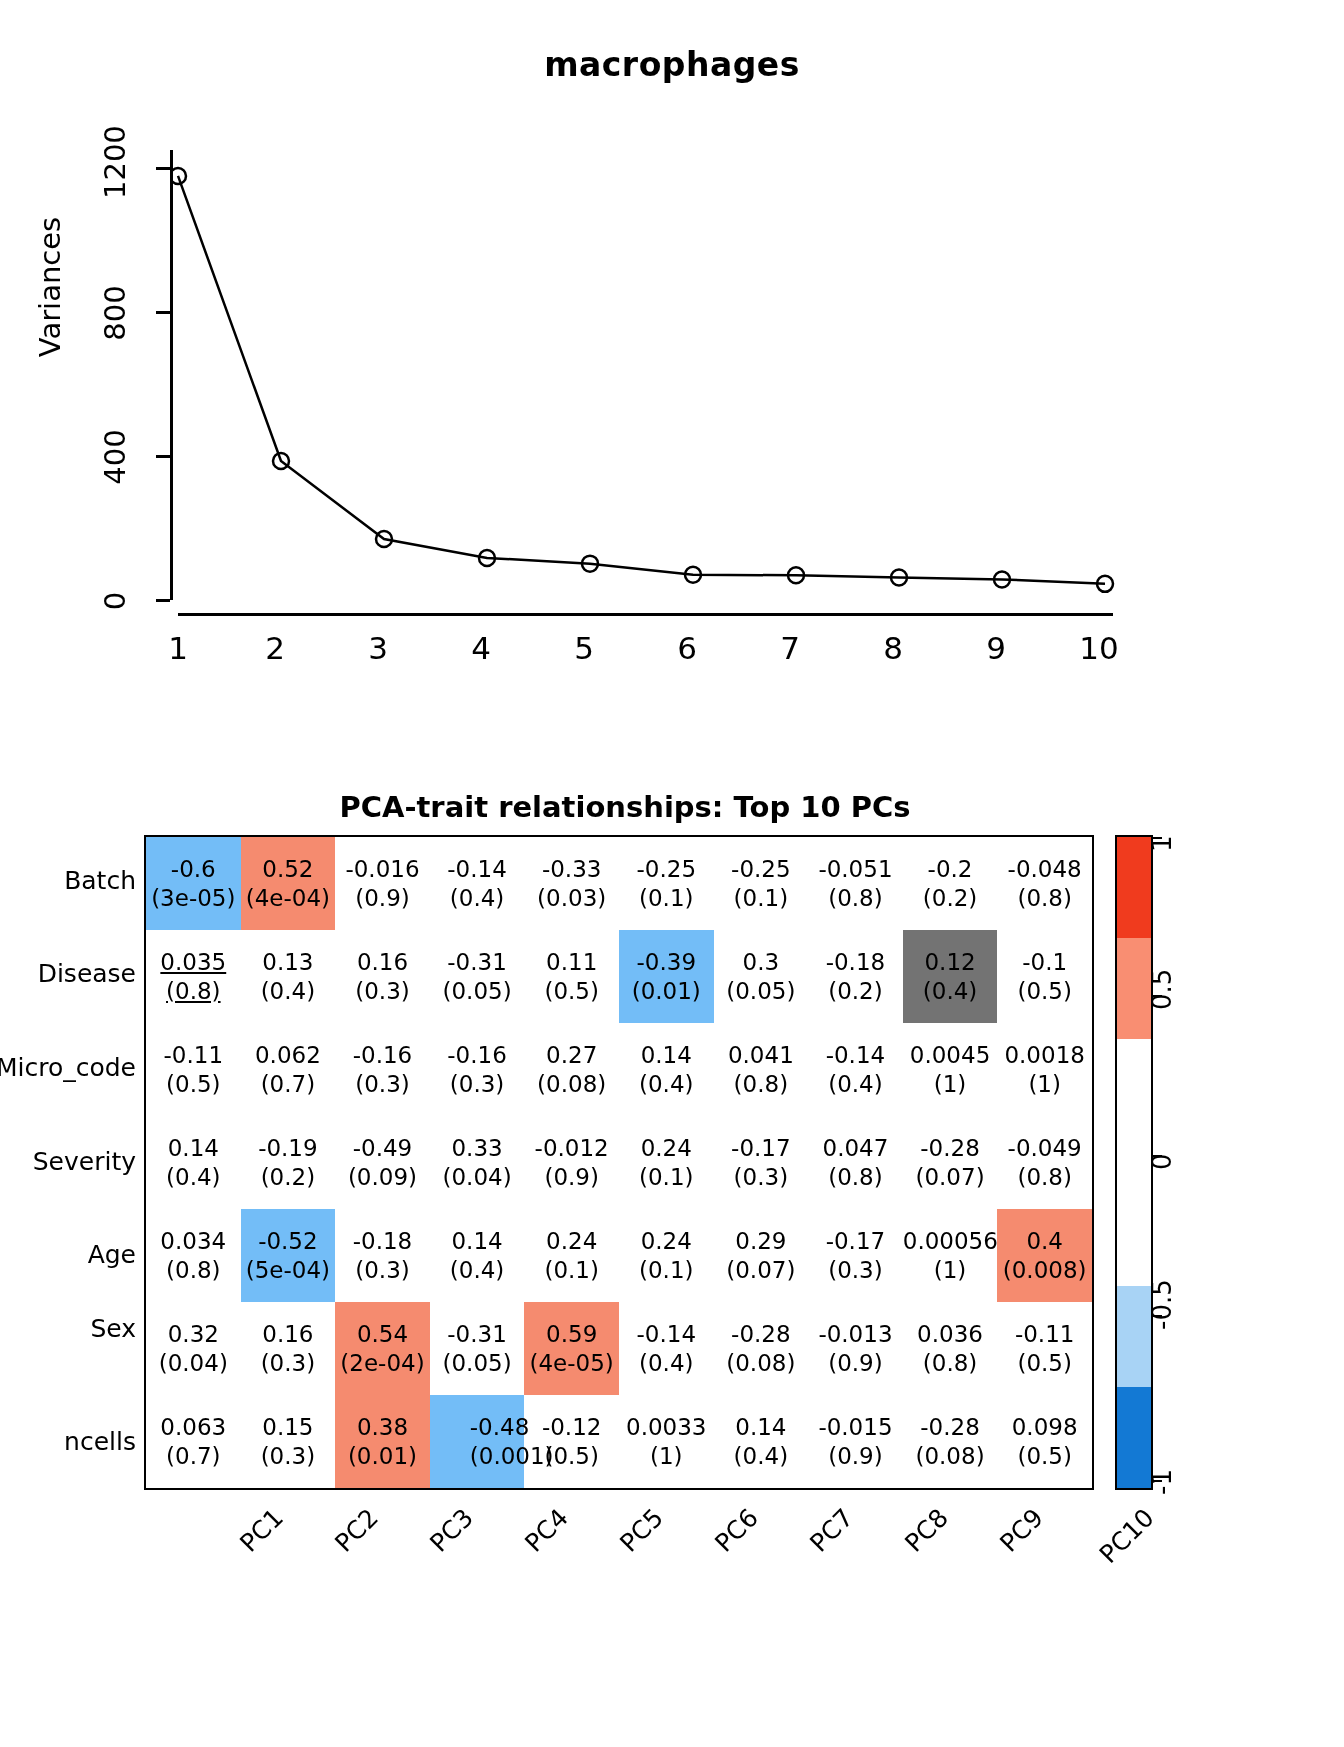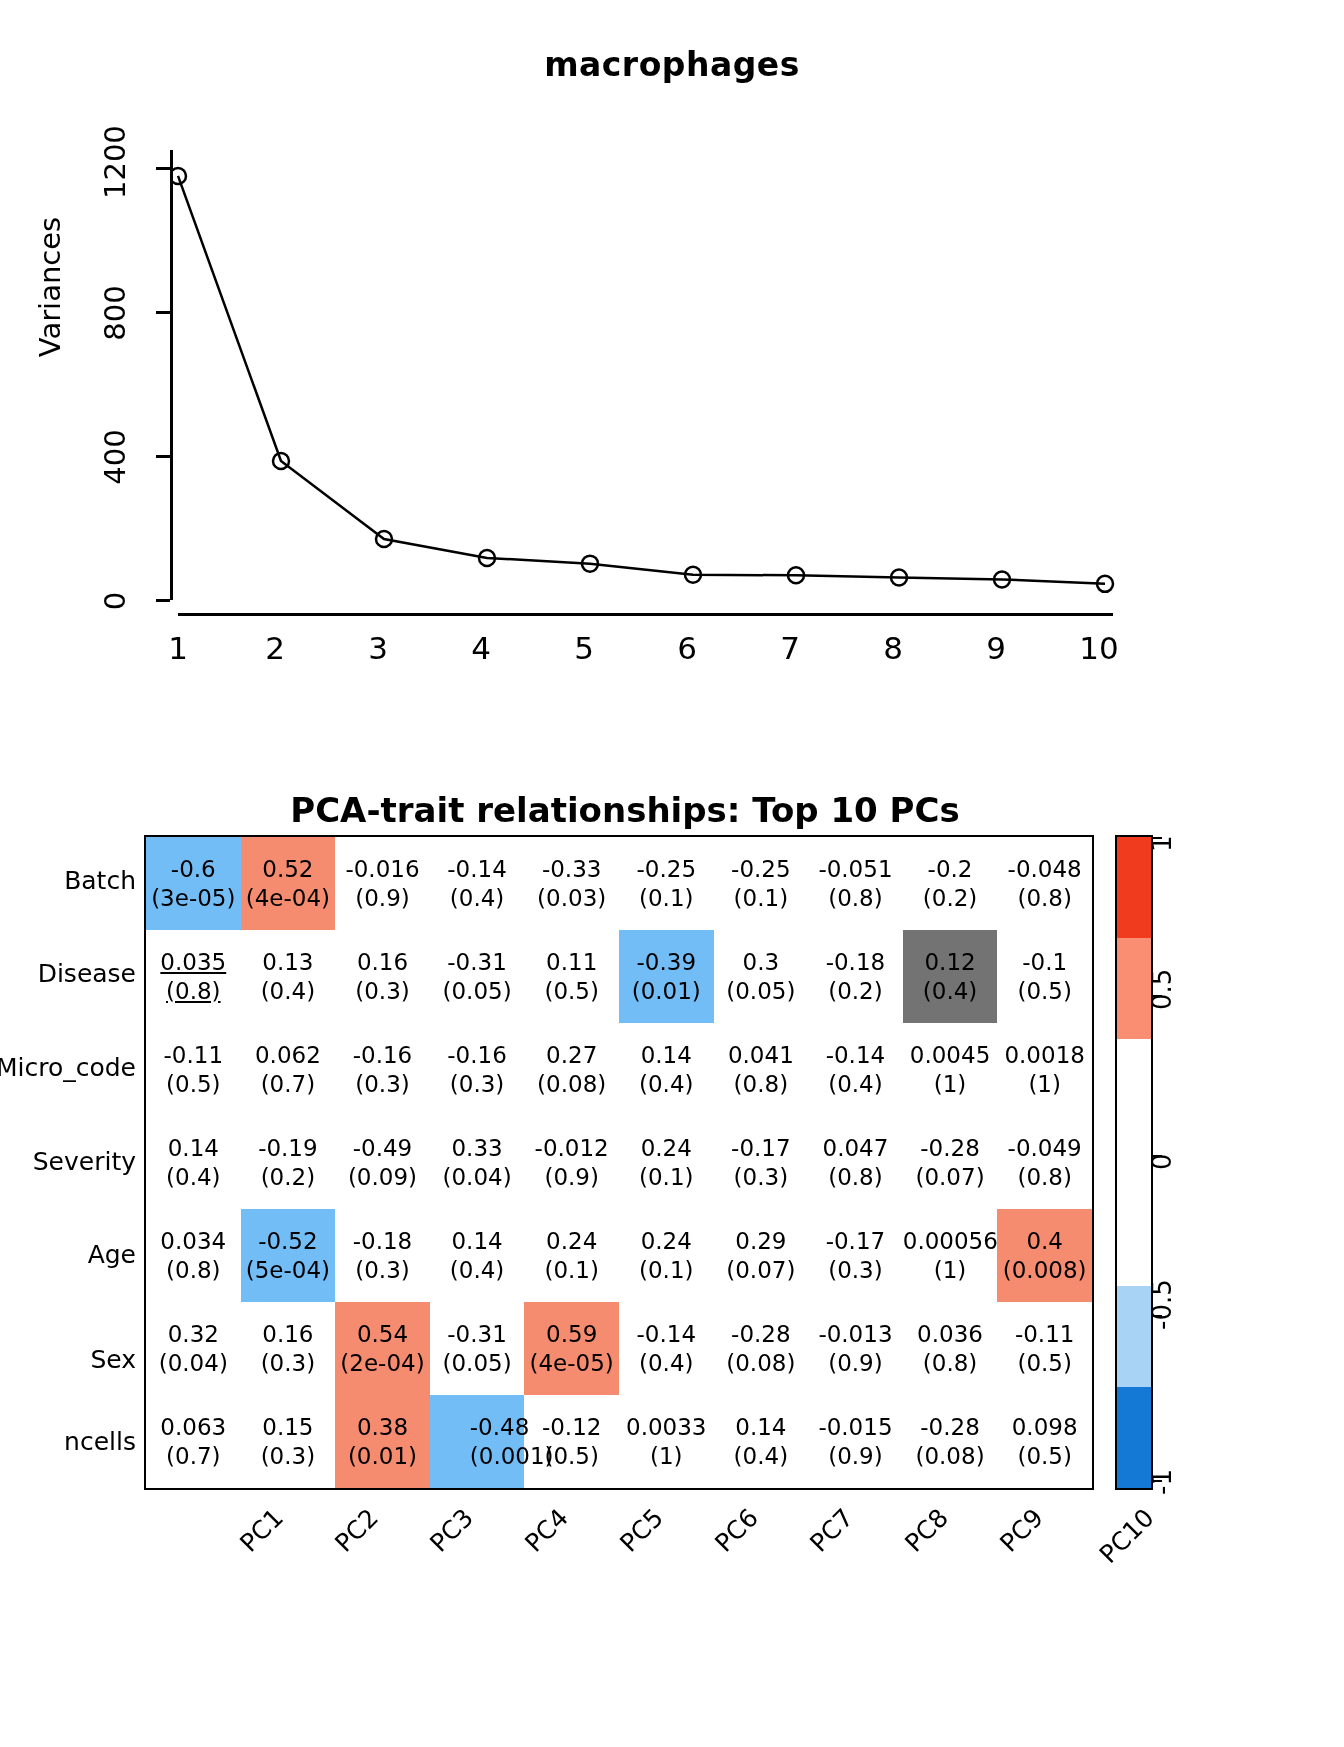--- a/index.html
+++ b/index.html
@@ -81,21 +81,21 @@
     top: 755px;
     width: 1344px;
     height: 990px;
   }
   #heat-title {
     position: absolute;
     top: 35px;
     left: 0;
     width: 1250px;
     text-align: center;
-    font-size: 34px;
+    font-size: 29px;
     font-weight: bold;
   }
   #heat-grid-wrap {
     position: absolute;
     left: 144px;
     top: 80px;
     width: 950px;
     height: 655px;
     border: 2px solid #000;
     box-sizing: border-box;
@@ -226,21 +226,21 @@
 
 <div id="heat-panel">
   <div id="heat-title">PCA-trait relationships: Top 10 PCs</div>
 
   <div id="row-label-col">
       <div class="row-label" style="top: 30.7857px;">Batch</div>
       <div class="row-label" style="top: 124.357px;">Disease</div>
       <div class="row-label" style="top: 217.929px;">Micro_code</div>
       <div class="row-label" style="top: 311.5px;">Severity</div>
       <div class="row-label" style="top: 405.071px;">Age</div>
-      <div class="row-label" style="top: 510px;">Sex</div>
+      <div class="row-label" style="top: 479px;">Sex</div>
       <div class="row-label" style="top: 592.214px;">ncells</div>
     </div>
 
   <div id="heat-grid-wrap">
     <table class="heat">
       <tbody id="heat-body">
           <tr>
             <td style="background: rgb(115, 189, 247);">
               <div>-0.6</div>
               <div>(3e-05)</div>

